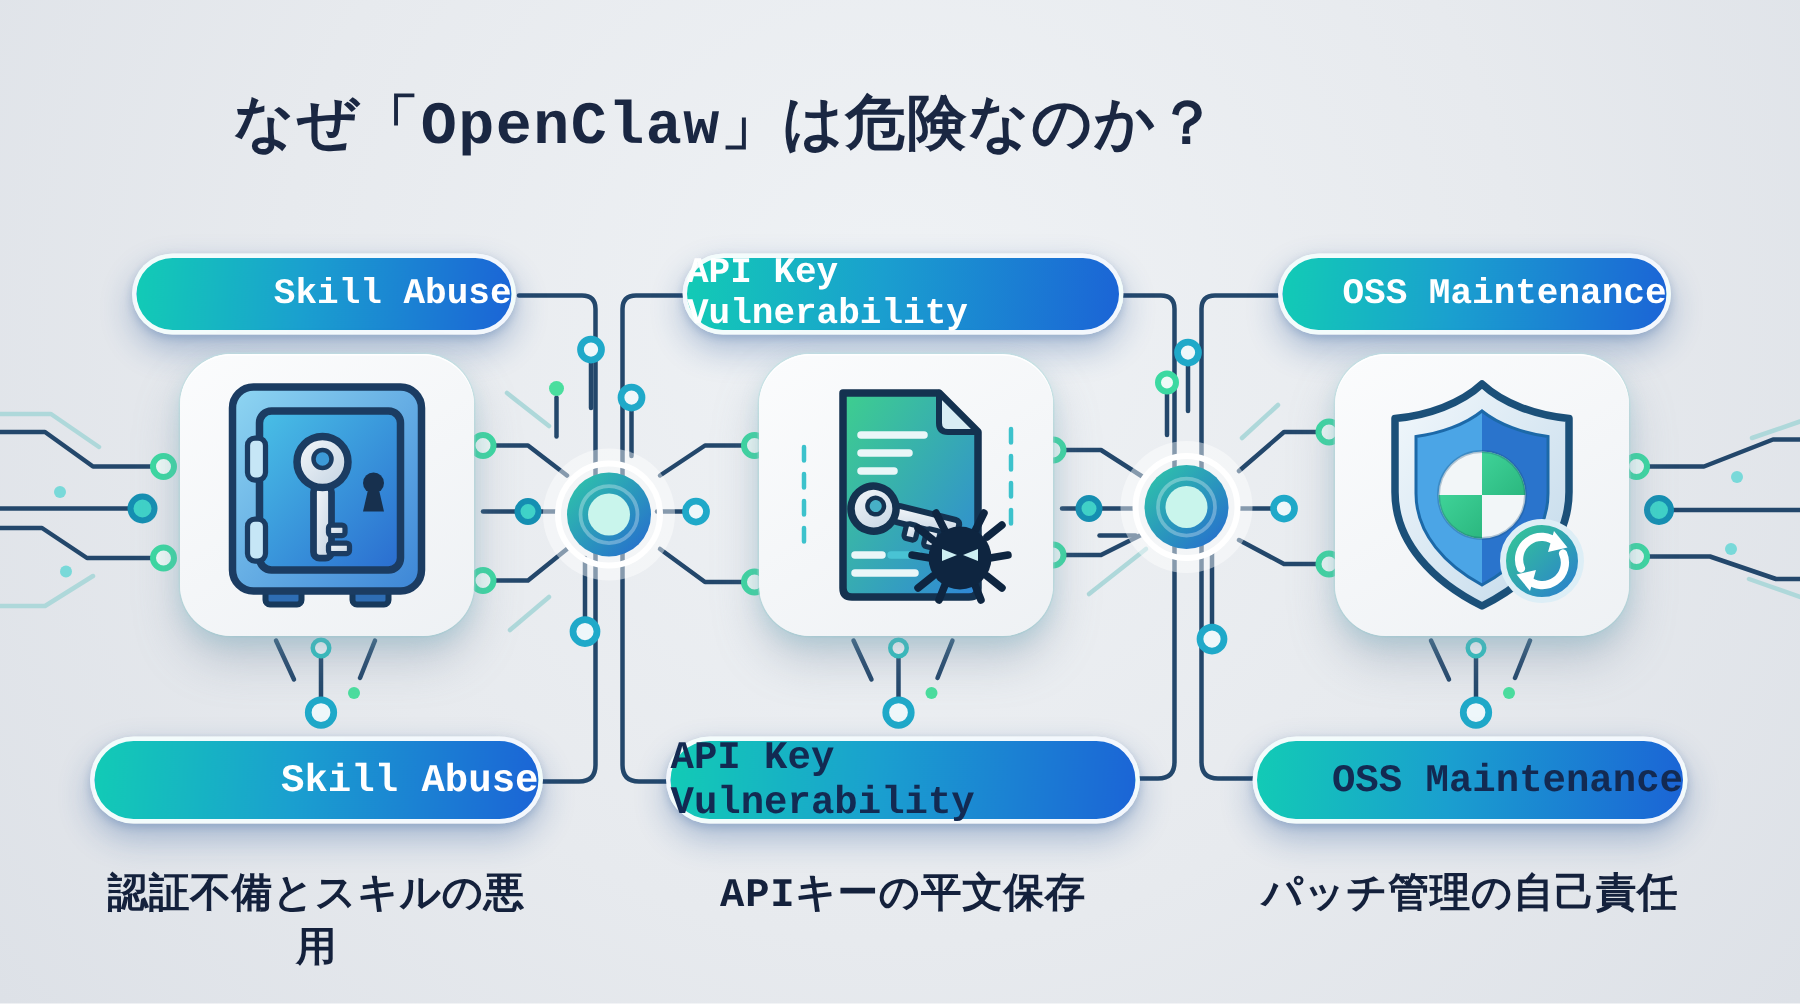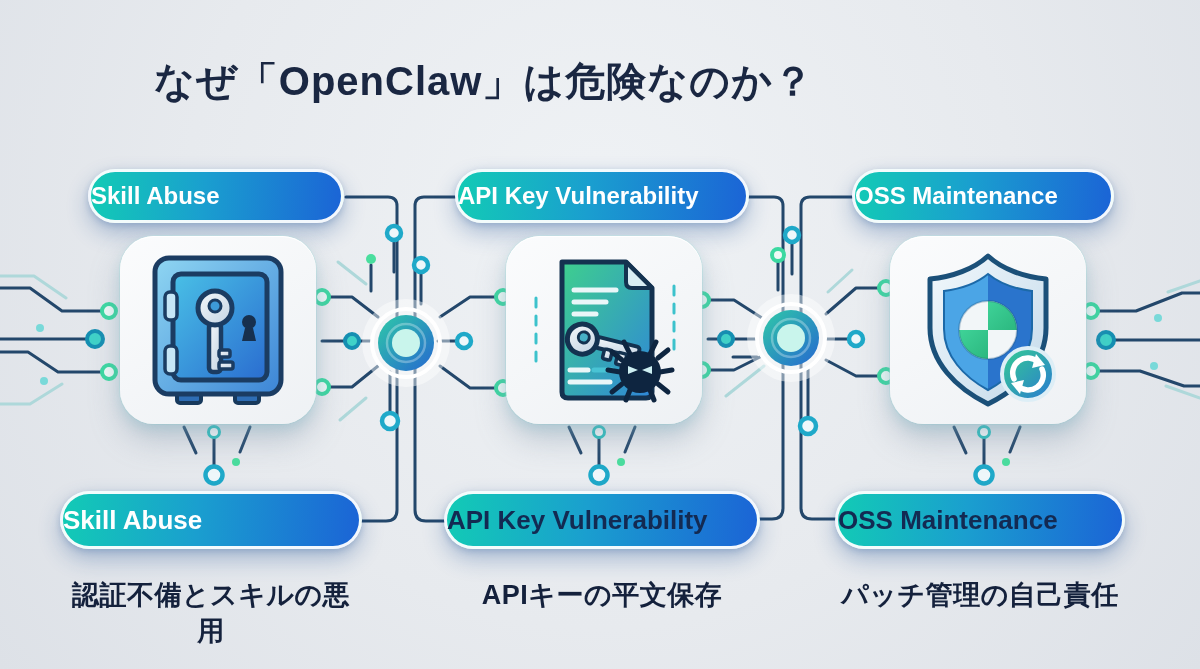--- a/index.html
+++ b/index.html
@@ -1,39 +1,39 @@
 <!DOCTYPE html>
 <html><head>
 <meta charset="utf-8">
 <style>
   html,body{margin:0;padding:0;}
   body{
     width:1200px;height:669px;overflow:hidden;
     font-family:"Liberation Sans","DejaVu Sans",sans-serif;
     background:radial-gradient(circle at 50% 32%, #eff2f5 0%, #e7eaee 55%, #dde1e7 100%);
   }
-  .stage{position:relative;width:968px;height:669px;}
+  .stage{position:relative;width:968px;height:669px;font-family:Liberation Mono, monospace;}
   .title{
     position:absolute;top:54px;left:0;width:100%;margin:0;
     text-align:center;font-size:40px;font-weight:800;color:#1a2742;letter-spacing:1px;
   }
   .circuit{position:absolute;top:0;left:0;width:1200px;height:669px;}
   .ln{stroke:#23476b;stroke-width:3;fill:none;stroke-linecap:round;stroke-linejoin:round;}
   .lt{stroke:#aed8da;stroke-width:3;fill:none;stroke-linecap:round;stroke-linejoin:round;}
   .rg{fill:#eefaf7;stroke:#3bd9a1;stroke-width:4;}
   .rt{fill:#eef7fa;stroke:#1fa9c9;stroke-width:4.5;}
   .nt{fill:#3fd2c8;stroke:#158fb2;stroke-width:4;}
   .dg{fill:#4ade9e;}
   .dt{fill:#79d9d9;}
   .col{position:absolute;top:169px;}
   .col1{left:60px;width:302px;}
   .col2{left:444px;width:316px;}
   .col3{left:835px;width:290px;}
   .pill{
-    position:absolute;display:flex;align-items:center;justify-content:flex-start;
+    position:absolute;display:flex;align-items:center;justify-content:flex-end;
     border-radius:999px;border:3px solid rgba(255,255,255,.95);
     background:linear-gradient(95deg,#12cbb5 0%,#1a9fcf 45%,#1b64d6 100%);
     box-shadow:0 10px 22px rgba(30,80,150,.32), 0 2px 6px rgba(30,80,150,.22);
     font-weight:700;
   }
   .pill-top{top:0;height:48px;font-size:24px;color:#ffffff;}
   .pill-bottom{top:322px;height:52px;font-size:26px;color:#ffffff;}
   .pill-bottom.dark{color:#132a52;}
   .col1 .pill-top{left:28px;width:250px;}
   .col2 .pill-top{left:11px;width:288px;}

